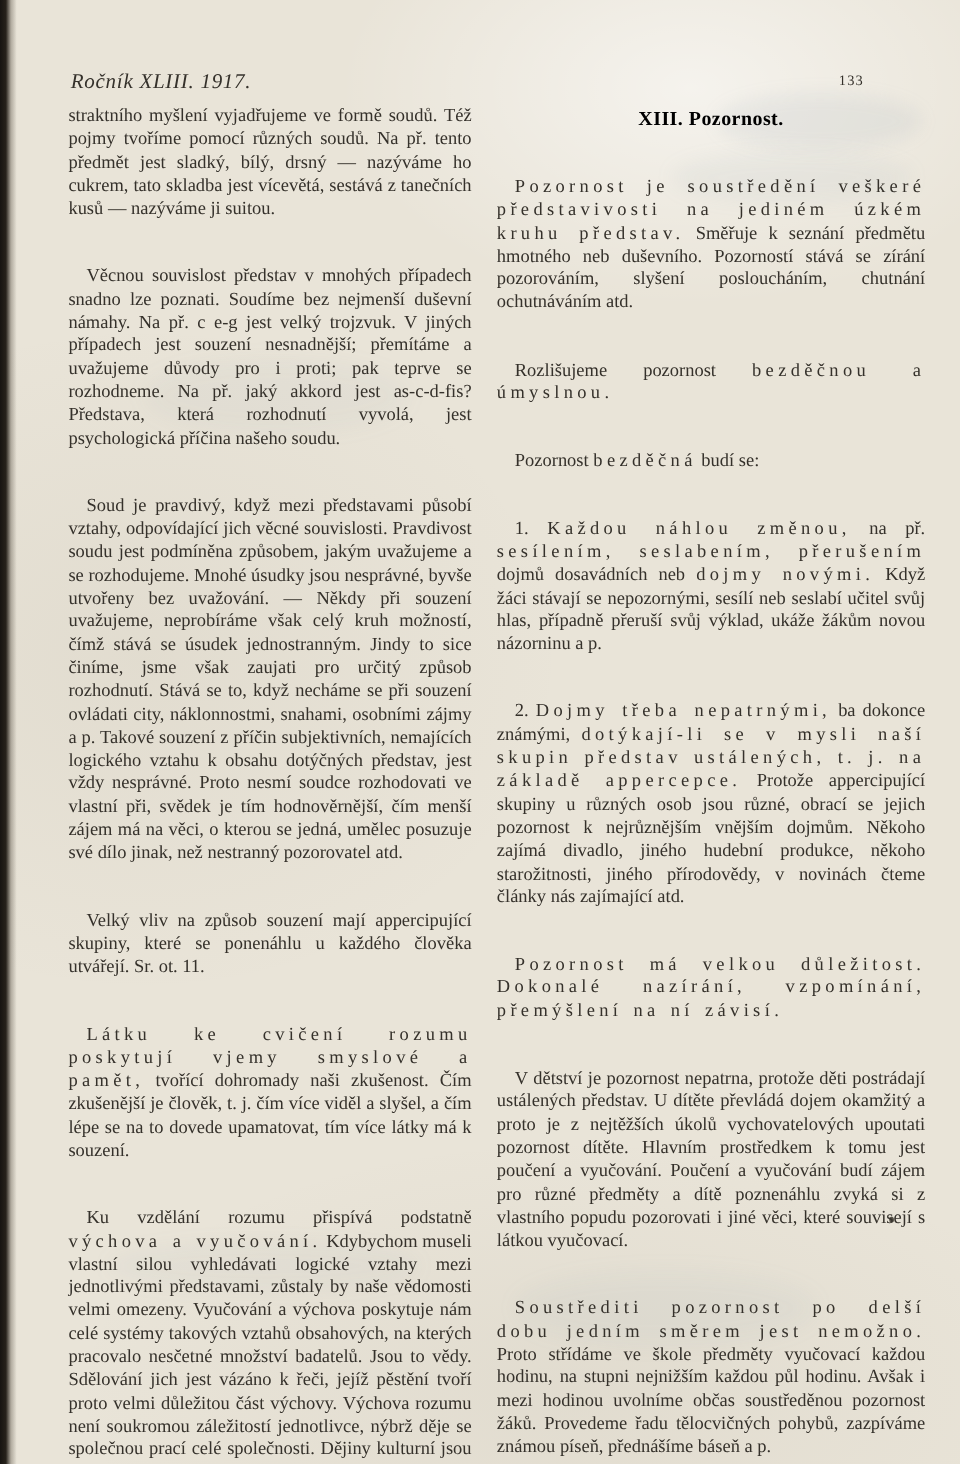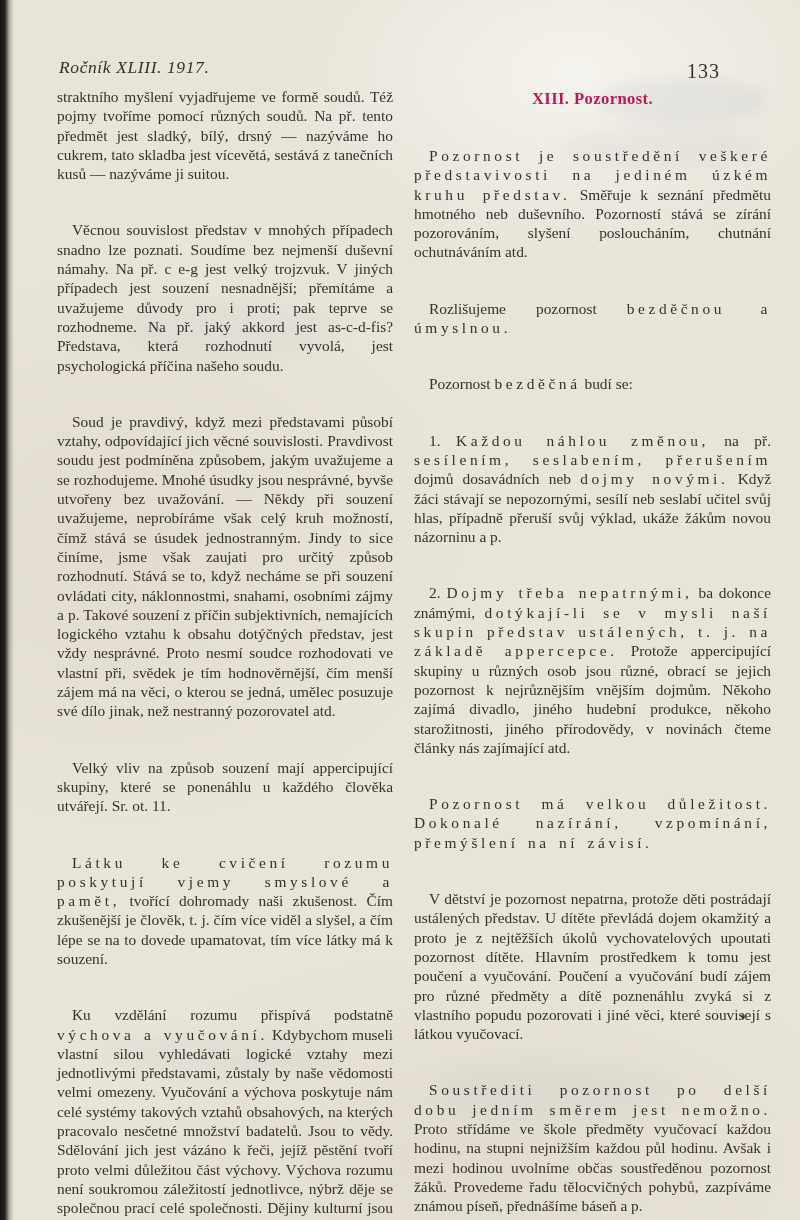--- a/index.html
+++ b/index.html
@@ -25,42 +25,42 @@
   .stain{position:absolute;border-radius:50%;pointer-events:none;}
   .stain.s1{left:598px;top:78px;width:170px;height:46px;background:rgba(125,150,170,0.10);filter:blur(7px);}
   .stain.s2{left:560px;top:128px;width:200px;height:40px;background:rgba(125,150,170,0.08);filter:blur(8px);}
   .stain.s3{left:120px;top:300px;width:220px;height:60px;background:rgba(120,140,160,0.05);filter:blur(9px);}
   .stain.s4{left:430px;top:1060px;width:250px;height:60px;background:rgba(125,145,165,0.06);filter:blur(9px);}
   .stain.s5{left:90px;top:1035px;width:260px;height:40px;background:rgba(120,140,160,0.05);filter:blur(8px);}
   .ink-dot{position:absolute;left:741px;top:1014px;width:4px;height:5px;border-radius:50%;background:#3c382f;opacity:0.85;}
 
   .header{position:absolute;top:57px;left:0;width:800px;height:26px;}
   .volume{position:absolute;left:59px;top:0;font-size:17.5px;letter-spacing:0.6px;white-space:nowrap;font-style:italic;}
-  .pagenum{position:absolute;right:80px;top:3px;font-size:20px;letter-spacing:1px;}
+  .pagenum{position:absolute;right:80px;top:3px;font-size:12px;letter-spacing:1px;}
 
   .columns{
     position:absolute;top:87px;left:57px;
     display:flex;gap:21px;align-items:flex-start;
   }
   .col{display:block;}
   .col-left{width:336px;}
   .col-right{width:357px;}
 
   p.para{
     margin:0;padding:0;
     font-size:15.4px;line-height:19.3px;
     text-align:justify;
     color:var(--ink);
   }
   p.para.indent{text-indent:15px;margin-top:37px;}
   .spaced{letter-spacing:0.235em;word-spacing:0.12em;}
   .heading{
     font-weight:bold;text-align:center;
     font-size:16.6px;line-height:20px;
-    margin:14px 0 11px;color:#be185d;
+    margin:14px 0 11px;color:#000000;
     letter-spacing:0.4px;
   }
   .col .heading:first-child{margin-top:2px;}
 </style>
 </head>
 <body>
 
 <div class="scan-edge"></div>
 <div class="stain s1"></div>
 <div class="stain s2"></div>

